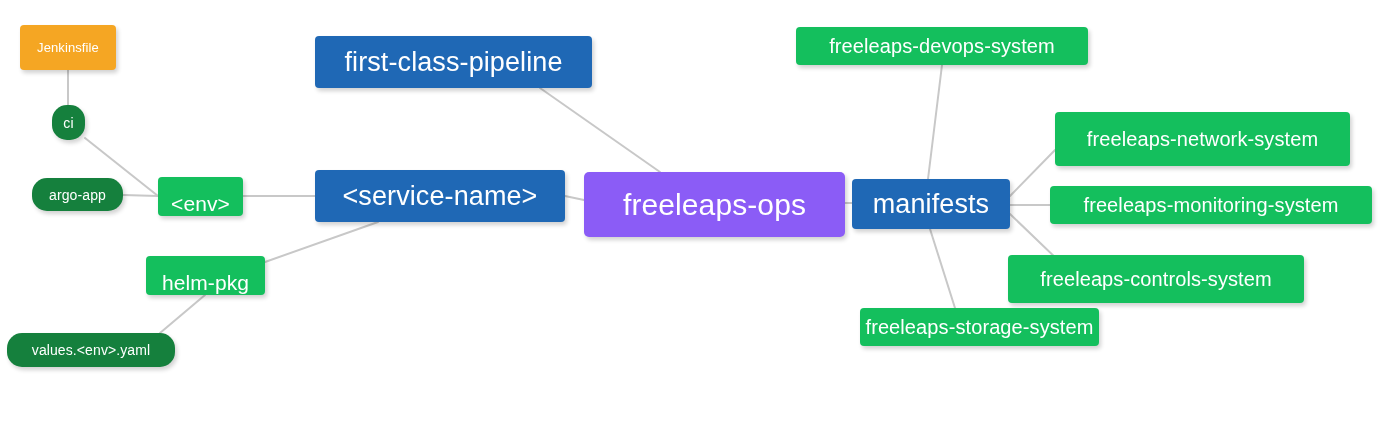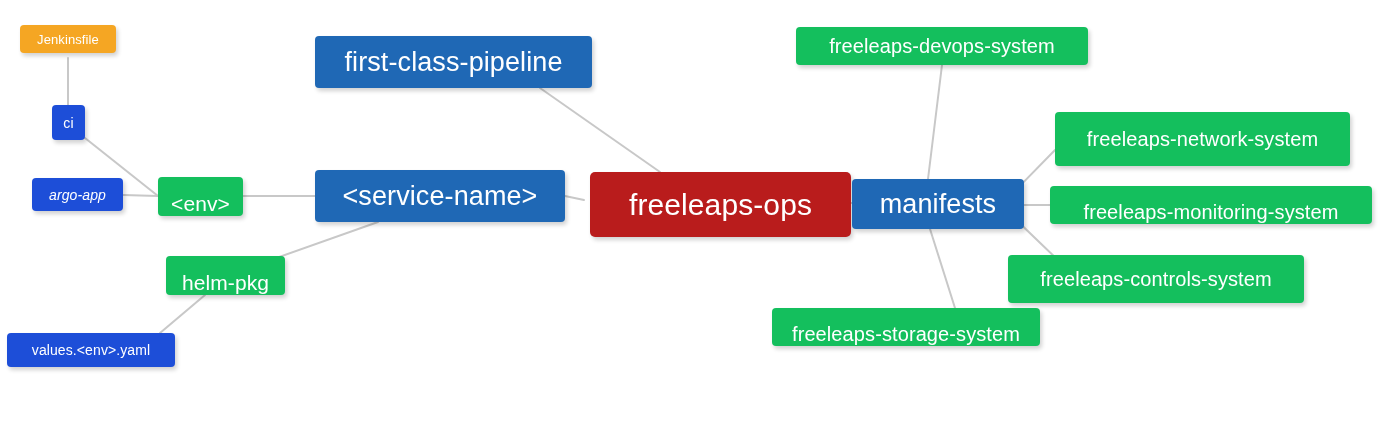--- a/index.html
+++ b/index.html
@@ -31,28 +31,27 @@
     align-items: center;
     justify-content: center;
     color: #ffffff;
     border-radius: 4px;
     white-space: nowrap;
     letter-spacing: 0.1px;
     box-shadow: 2px 3px 4px rgba(0,0,0,0.18);
     z-index: 2;
   }
   .n-root {
-    background: #b91c1c;
+    background: #8b5cf6;
     border-radius: 5px;
-    margin-left: 6px;
   }
   .n-blue   { background: #1f68b5; align-items: center; }
   .n-green  { background: #14bf5d; }
   .n-orange { background: #f5a623; }
-  .n-red    { background: #1d4ed8; }
+  .n-red    { background: #15803d; border-radius: 15px; }
 
   .sz-xl { font-size: 30px; }
   .sz-lg { font-size: 27px; }
   .sz-md { font-size: 21px; align-items: flex-end; }
   .sz-sm { font-size: 20px; }
   .sz-xs { font-size: 14px; }
   .sz-xxs{ font-size: 13px; }
 </style>
 </head>
 <body>
@@ -68,59 +67,59 @@
       <line x1="565" y1="196" x2="584" y2="200" stroke="#c8c8c8" stroke-width="2" stroke-linecap="round"></line>
       <line x1="540" y1="88" x2="660" y2="172" stroke="#c8c8c8" stroke-width="2" stroke-linecap="round"></line>
       <line x1="845" y1="203" x2="852" y2="203" stroke="#c8c8c8" stroke-width="2" stroke-linecap="round"></line>
       <line x1="942" y1="65" x2="928" y2="179" stroke="#c8c8c8" stroke-width="2" stroke-linecap="round"></line>
       <line x1="1055" y1="150" x2="1010" y2="196" stroke="#c8c8c8" stroke-width="2" stroke-linecap="round"></line>
       <line x1="1050" y1="205" x2="1010" y2="205" stroke="#c8c8c8" stroke-width="2" stroke-linecap="round"></line>
       <line x1="1060" y1="262" x2="1010" y2="214" stroke="#c8c8c8" stroke-width="2" stroke-linecap="round"></line>
       <line x1="955" y1="308" x2="930" y2="229" stroke="#c8c8c8" stroke-width="2" stroke-linecap="round"></line>
     </svg>
   <div id="node-layer">
-      <div class="node n-orange sz-xxs" style="left: 20px; top: 25px; width: 96px; height: 28px; justify-content: center;">
+      <div class="node n-orange sz-xxs" style="left: 20px; top: 25px; width: 96px; height: 45px; justify-content: center;">
         <span>Jenkinsfile</span>
       </div>
       <div class="node n-red sz-xs" style="left: 52px; top: 105px; width: 33px; height: 35px;">
         <span>ci</span>
       </div>
-      <div class="node n-red sz-xs" style="left: 32px; top: 178px; width: 91px; height: 33px; font-style: italic;">
+      <div class="node n-red sz-xs" style="left: 32px; top: 178px; width: 91px; height: 33px;">
         <span>argo-app</span>
       </div>
       <div class="node n-green sz-md" style="left: 158px; top: 177px; width: 85px; height: 39px;">
         <span>&lt;env&gt;</span>
       </div>
-      <div class="node n-green sz-md" style="left: 146px; top: 256px; width: 119px; height: 39px; margin-left: 20px;">
+      <div class="node n-green sz-md" style="left: 146px; top: 256px; width: 119px; height: 39px;">
         <span>helm-pkg</span>
       </div>
       <div class="node n-red sz-xs" style="left: 7px; top: 333px; width: 168px; height: 34px;">
         <span>values.&lt;env&gt;.yaml</span>
       </div>
       <div class="node n-blue sz-lg" style="left: 315px; top: 36px; width: 277px; height: 52px;">
         <span>first-class-pipeline</span>
       </div>
       <div class="node n-blue sz-lg" style="left: 315px; top: 170px; width: 250px; height: 52px;">
         <span>&lt;service-name&gt;</span>
       </div>
       <div class="node n-root sz-xl" style="left: 584px; top: 172px; width: 261px; height: 65px;">
         <span>freeleaps-ops</span>
       </div>
-      <div class="node n-blue sz-lg" style="left: 852px; top: 179px; width: 172px; height: 50px;">
+      <div class="node n-blue sz-lg" style="left: 852px; top: 179px; width: 158px; height: 50px;">
         <span>manifests</span>
       </div>
       <div class="node n-green sz-sm" style="left: 796px; top: 27px; width: 292px; height: 38px;">
         <span>freeleaps-devops-system</span>
       </div>
       <div class="node n-green sz-sm" style="left: 1055px; top: 112px; width: 295px; height: 54px;">
         <span>freeleaps-network-system</span>
       </div>
-      <div class="node n-green sz-sm" style="left: 1050px; top: 186px; width: 322px; height: 38px; align-items: flex-end;">
+      <div class="node n-green sz-sm" style="left: 1050px; top: 186px; width: 322px; height: 38px;">
         <span>freeleaps-monitoring-system</span>
       </div>
       <div class="node n-green sz-sm" style="left: 1008px; top: 255px; width: 296px; height: 48px;">
         <span>freeleaps-controls-system</span>
       </div>
-      <div class="node n-green sz-sm" style="left: 772px; top: 308px; width: 268px; height: 38px; align-items: flex-end;">
+      <div class="node n-green sz-sm" style="left: 860px; top: 308px; width: 239px; height: 38px;">
         <span>freeleaps-storage-system</span>
       </div>
     </div>
 </div>
 
 </body></html>

